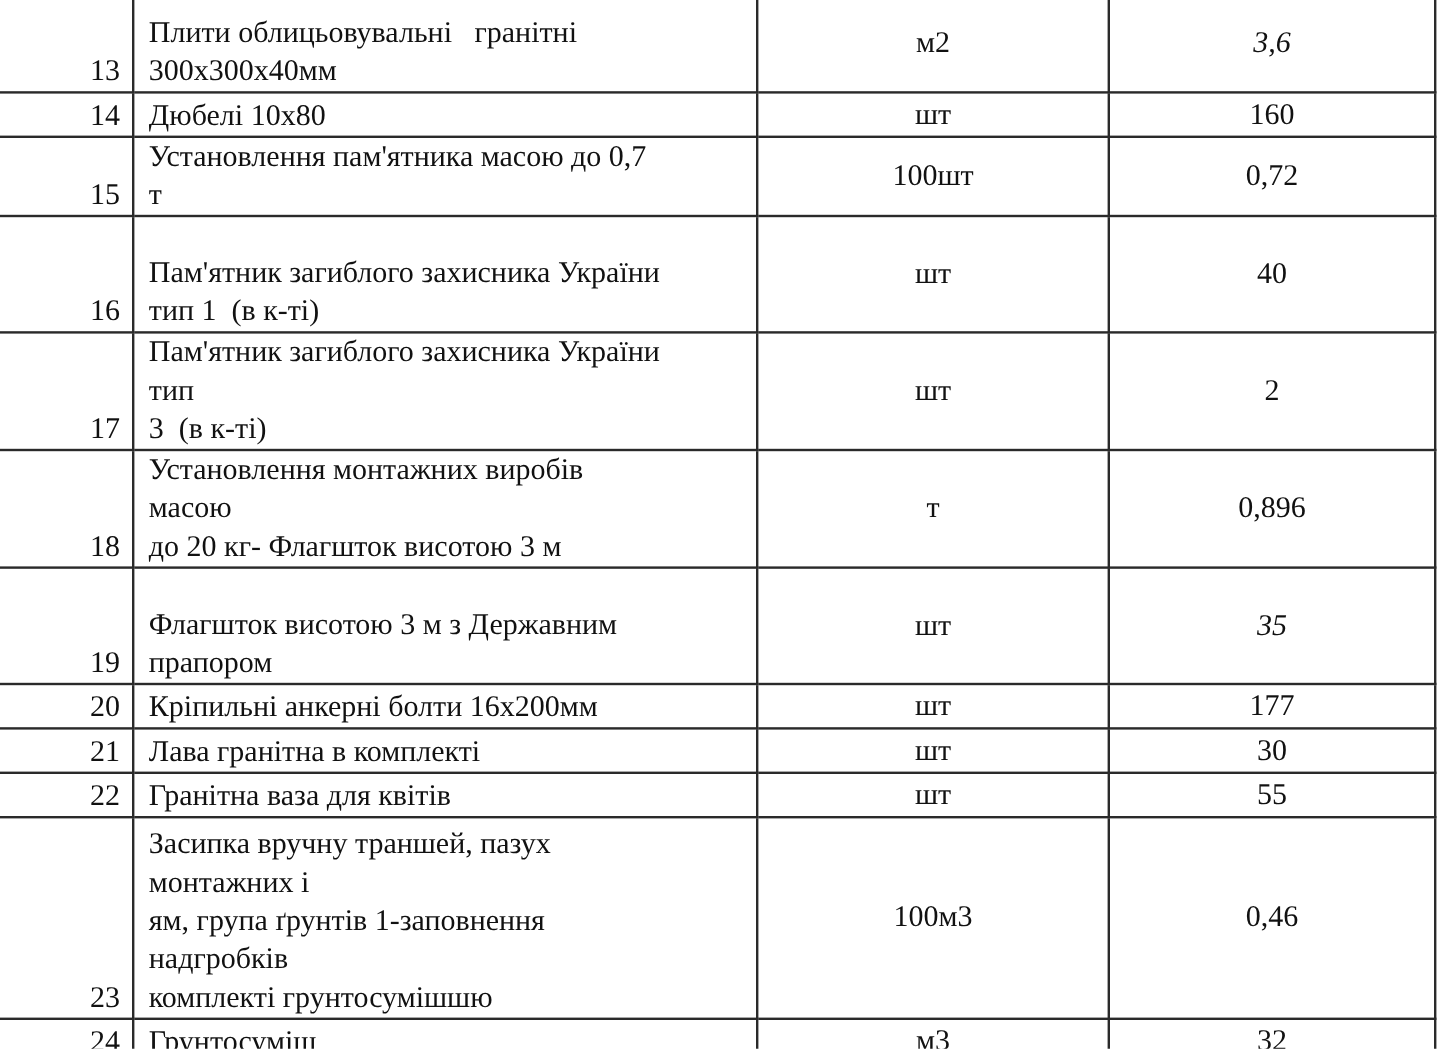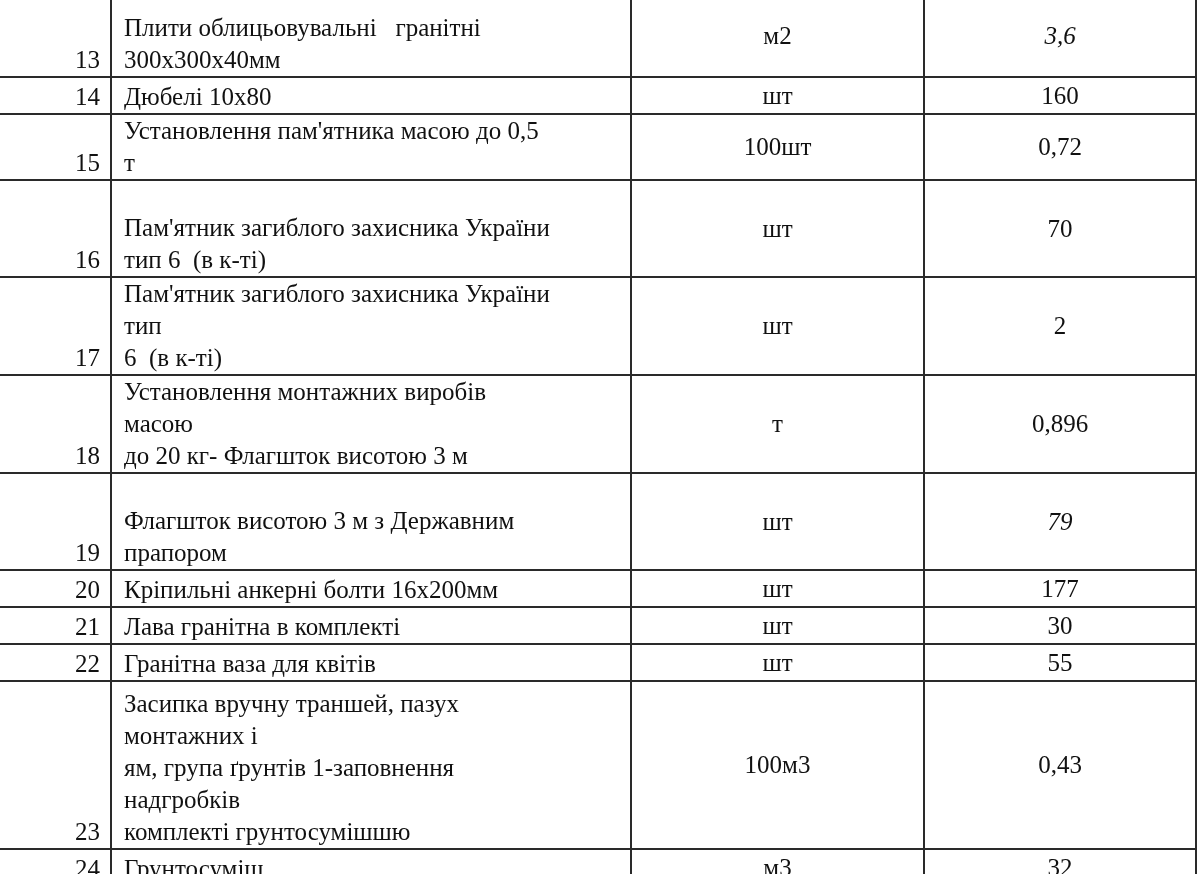--- a/index.html
+++ b/index.html
@@ -32,41 +32,41 @@
         <td class="num">14</td>
         <td class="name">
           <span class="line">Дюбелі 10х80</span>
         </td>
         <td class="unit">шт</td>
         <td class="qty">160</td>
       </tr>
       <tr style="height: 66px;">
         <td class="num">15</td>
         <td class="name">
-          <span class="line">Установлення пам'ятника масою до 0,5</span>
+          <span class="line">Установлення пам'ятника масою до 0,7</span>
           <span class="line">т</span>
         </td>
         <td class="unit">100шт</td>
         <td class="qty">0,72</td>
       </tr>
       <tr style="height: 97px;">
         <td class="num">16</td>
         <td class="name">
           <span class="line">Пам'ятник загиблого захисника України</span>
-          <span class="line">тип 6  (в к-ті)</span>
+          <span class="line">тип 1  (в к-ті)</span>
         </td>
         <td class="unit">шт</td>
-        <td class="qty">70</td>
+        <td class="qty">40</td>
       </tr>
       <tr style="height: 97px;">
         <td class="num">17</td>
         <td class="name">
           <span class="line">Пам'ятник загиблого захисника України</span>
           <span class="line">тип</span>
-          <span class="line">6  (в к-ті)</span>
+          <span class="line">3  (в к-ті)</span>
         </td>
         <td class="unit">шт</td>
         <td class="qty">2</td>
       </tr>
       <tr style="height: 98px;">
         <td class="num">18</td>
         <td class="name">
           <span class="line">Установлення монтажних виробів</span>
           <span class="line">масою</span>
           <span class="line">до 20 кг- Флагшток висотою 3 м</span>
@@ -74,21 +74,21 @@
         <td class="unit">т</td>
         <td class="qty">0,896</td>
       </tr>
       <tr style="height: 97px;">
         <td class="num">19</td>
         <td class="name">
           <span class="line">Флагшток висотою 3 м з Державним</span>
           <span class="line">прапором</span>
         </td>
         <td class="unit">шт</td>
-        <td class="qty italic">79</td>
+        <td class="qty italic">35</td>
       </tr>
       <tr style="height: 37px;">
         <td class="num">20</td>
         <td class="name">
           <span class="line">Кріпильні анкерні болти 16х200мм</span>
         </td>
         <td class="unit">шт</td>
         <td class="qty">177</td>
       </tr>
       <tr style="height: 37px;">
@@ -110,21 +110,21 @@
       <tr style="height: 168px;">
         <td class="num">23</td>
         <td class="name">
           <span class="line">Засипка вручну траншей, пазух</span>
           <span class="line">монтажних і</span>
           <span class="line">ям, група ґрунтів 1-заповнення</span>
           <span class="line">надгробків</span>
           <span class="line">комплекті грунтосумішшю</span>
         </td>
         <td class="unit">100м3</td>
-        <td class="qty">0,43</td>
+        <td class="qty">0,46</td>
       </tr>
       <tr style="height: 37px;">
         <td class="num">24</td>
         <td class="name">
           <span class="line">Грунтосуміш</span>
         </td>
         <td class="unit">м3</td>
         <td class="qty">32</td>
       </tr>
     </tbody>

